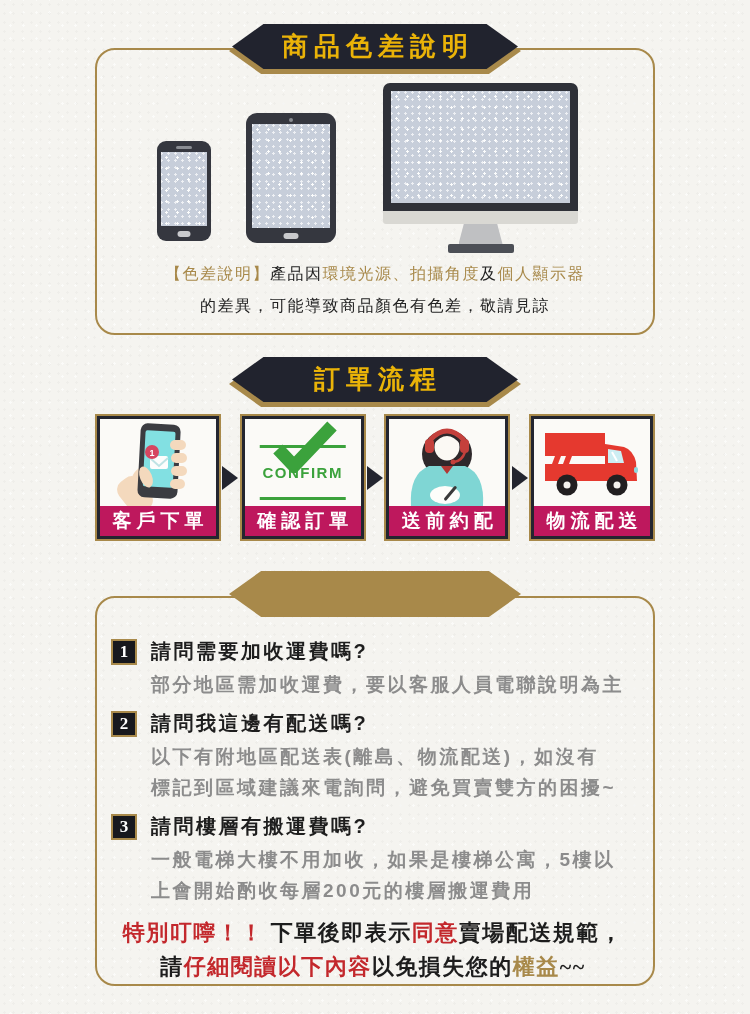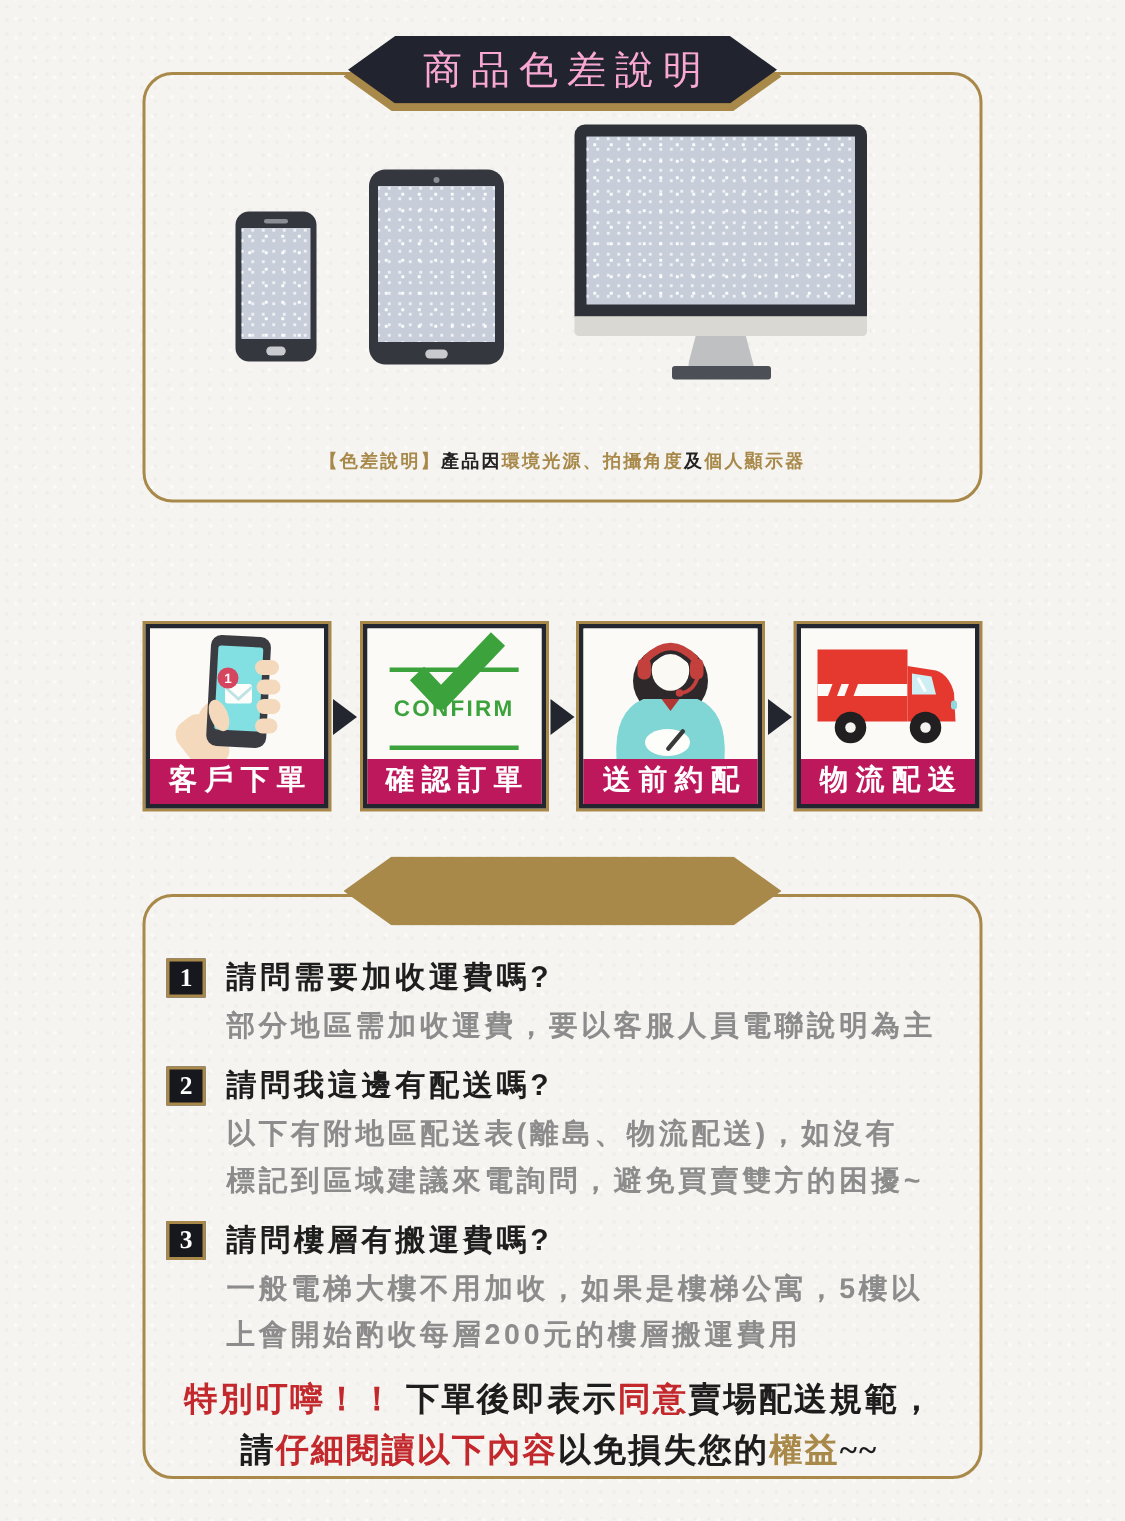--- a/index.html
+++ b/index.html
@@ -15,21 +15,21 @@
   }
   
   .banner{position:absolute;left:50%;transform:translateX(-50%);width:292px;height:50px;z-index:6;}
   .banner-gold,.banner-face{
     clip-path:polygon(0 50%,11% 0,89% 0,100% 50%,89% 100%,11% 100%);
   }
   .banner-gold{position:absolute;left:0;right:0;top:4px;bottom:0;background:#a8894a;}
   .banner-face{
     position:absolute;left:3px;right:3px;top:0;bottom:5px;background:#21232e;
     display:flex;align-items:center;justify-content:center;
-    color:#f9a8d4;font-size:26px;font-weight:normal;letter-spacing:6px;padding-left:6px;
+    color:#eab308;font-size:26px;font-weight:bold;letter-spacing:6px;padding-left:6px;
   }
   
   .frame-box{position:absolute;border:2px solid #a8894a;border-radius:20px;box-sizing:border-box;}
   #color-box{left:95px;top:48px;width:560px;height:287px;}
   #qa-box{left:95px;top:596px;width:560px;height:390px;}
   
   .speckle{
     background-color:#c7ceda;
     background-image:
       radial-gradient(rgba(255,255,255,0.95) 1px, transparent 1.3px),
@@ -47,22 +47,22 @@
   #tablet-device .homebtn{position:absolute;bottom:4px;left:50%;transform:translateX(-50%);width:15px;height:6px;background:#c9cacd;border-radius:3px;}
   #monitor-device{position:absolute;left:383px;top:83px;width:195px;z-index:2;}
   .mon-frame{height:128px;background:#2f3138;border-radius:7px 7px 0 0;padding:8px;box-sizing:border-box;}
   .mon-screen{width:100%;height:100%;}
   .mon-bar{height:13px;background:#d9d8d3;border-radius:0 0 3px 3px;}
   .mon-stand{width:44px;height:20px;margin:0 auto;background:#bfc0c2;clip-path:polygon(12% 0,88% 0,100% 100%,0 100%);}
   .mon-base{width:66px;height:9px;margin:0 auto;background:#4c4f56;border-radius:2px;}
   
   #color-note{
     position:absolute;left:95px;top:258px;width:560px;z-index:3;
-    text-align:center;font-size:12px;font-weight:bold;line-height:32px;
-    letter-spacing:1.5px;color:#222222;margin-top:33px;
+    text-align:center;font-size:16px;font-weight:normal;line-height:32px;
+    letter-spacing:1.5px;color:#222222;
   }
   .seg-gold{color:#a8894a;}
   .seg-red{color:#c3282c;}
   .seg-dark{color:inherit;}
   
   #flow-row{position:absolute;left:95px;top:414px;width:560px;height:127px;display:flex;z-index:2;}
   .flow-step{width:126px;flex:none;border:2px solid #a8894a;box-sizing:border-box;display:flex;background:#fbfaf7;}
   .step-inner{flex:1;border:3px solid #23252f;display:flex;flex-direction:column;}
   .step-illust{flex:1;position:relative;overflow:hidden;background:#fbfaf7;display:flex;align-items:center;justify-content:center;}
   .step-illust svg{display:block;}
@@ -126,22 +126,27 @@
     </div>
     <div class="mon-bar"></div>
     <div class="mon-stand"></div>
     <div class="mon-base"></div>
   </div>
 
   <div id="color-note">
     <div>
       <span class="seg-gold">【色差說明】</span><span class="seg-dark">產品因</span><span class="seg-gold">環境光源、拍攝角度</span><span class="seg-dark">及</span><span class="seg-gold">個人顯示器</span>
     </div>
-  </div>
-
+    <div>的差異，可能導致商品顏色有色差，敬請見諒</div>
+  </div>
+
+  <div class="banner" style="top:357px;">
+    <div class="banner-gold"></div>
+    <div class="banner-face">訂單流程</div>
+  </div>
 
   <div id="flow-row">
 
     <div class="flow-step">
       <div class="step-inner">
         <div class="step-illust">
           <svg width="108" height="86" viewBox="0 0 100 86">
             <rect x="14" y="56" width="26" height="38" rx="10" transform="rotate(-38 27 75)" fill="#f4d9bd"></rect>
             <ellipse cx="40" cy="60" rx="16" ry="14" fill="#f4d9bd"></ellipse>
             <g transform="rotate(3 51 42)">

